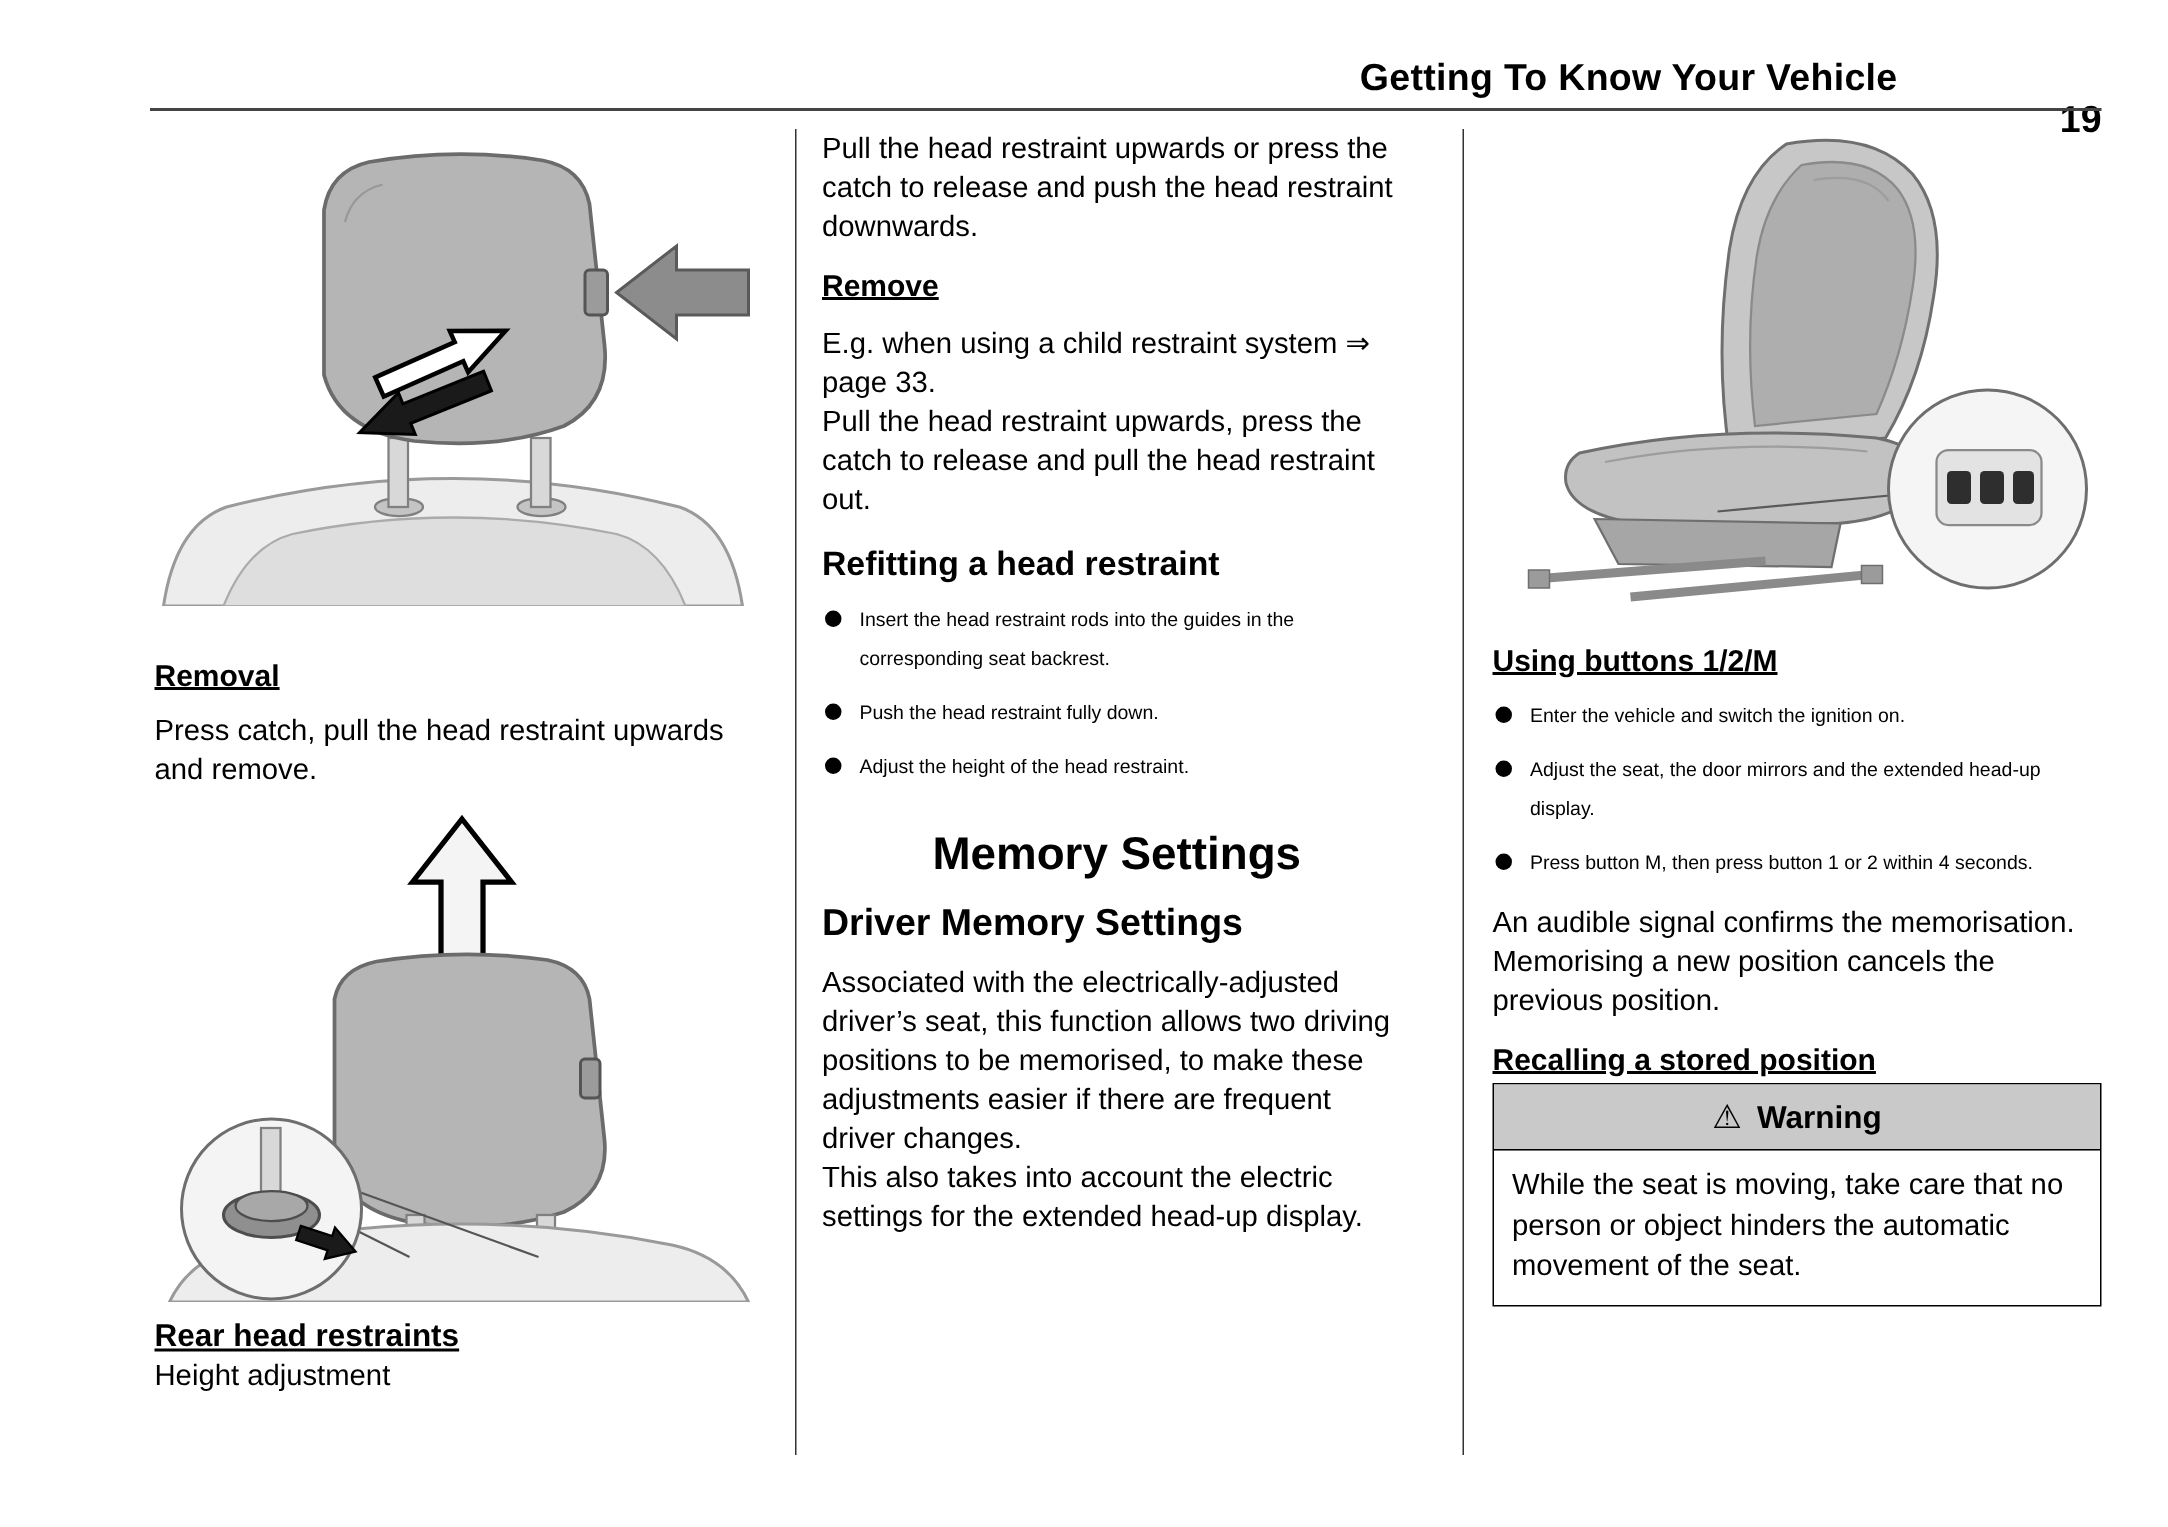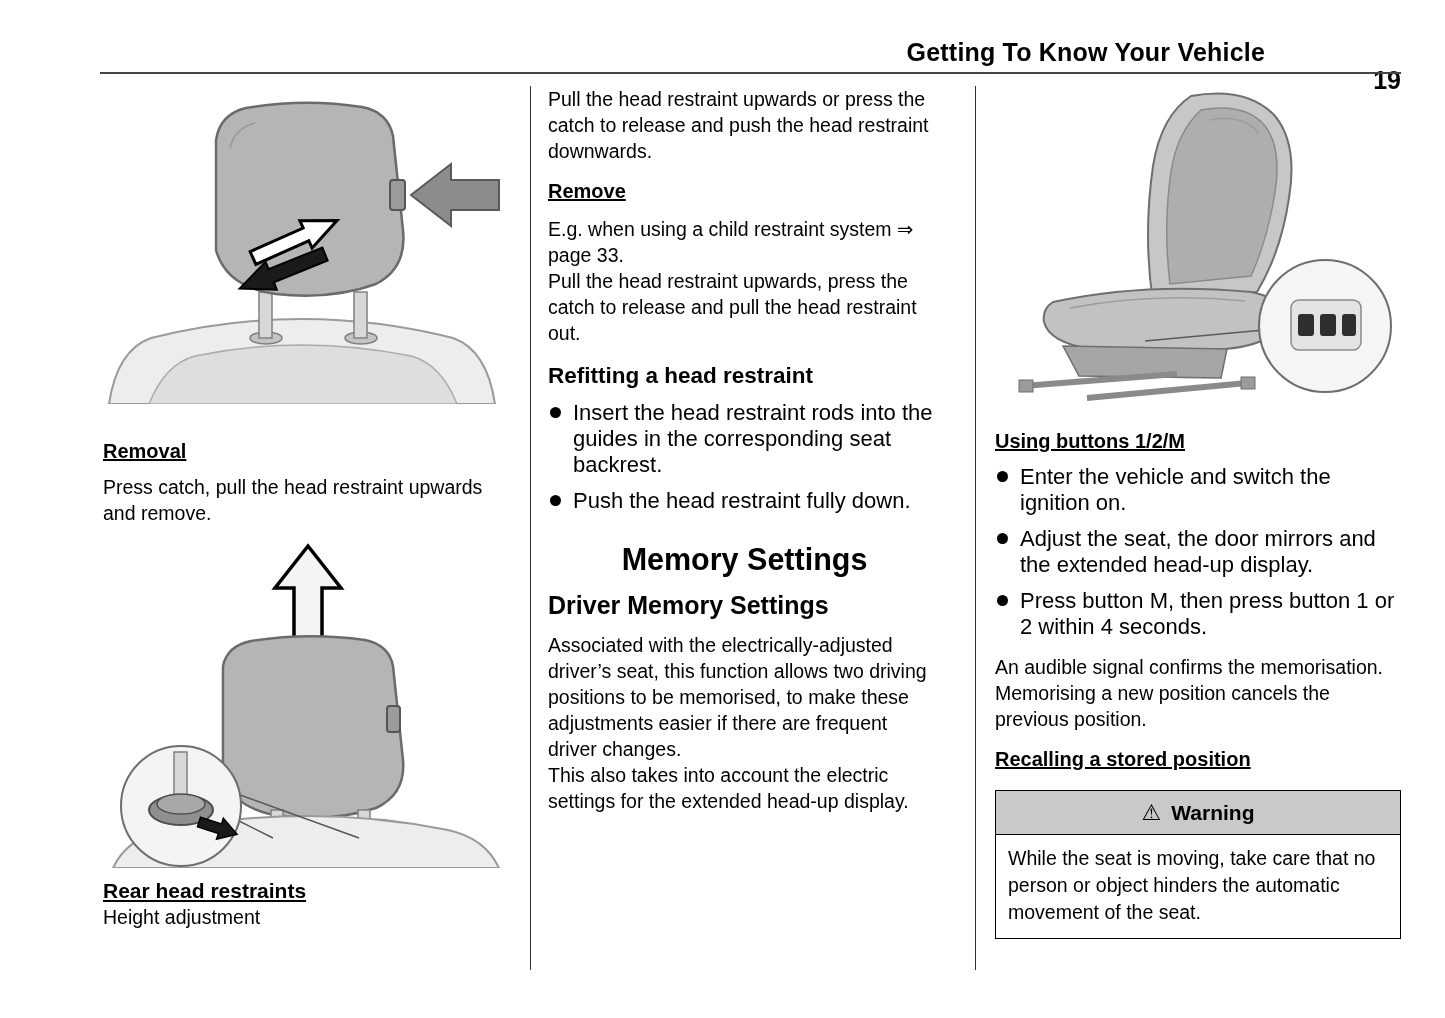--- a/index.html
+++ b/index.html
@@ -43,28 +43,28 @@
   .h-sub   { font-size:25px; font-weight:bold; line-height:30px; }.mt10{margin-top:10px}.mt12{margin-top:12px}
   .mt14{margin-top:14px}.mt16{margin-top:16px}.mt22{margin-top:22px}
   .mt28{margin-top:28px}.mt34{margin-top:34px}
 
   
   .bullet-item { display:flex; align-items:flex-start; margin-top:10px; }
   .bullet-dot {
     flex:0 0 auto; width:11px; height:11px; border-radius:50%;
     background:#000; margin:7px 12px 0 2px;
   }
-  .bullet-text { font-size:22px; line-height:26px; }
+  .bullet-text { font-size:13px; line-height:26px; }
 
   
   .figure { display:block; }
   .figure svg { display:block; }
 
   
-  .warning-box { margin-top:18px; border:1.6px solid #000; }
+  .warning-box { margin-top:2px; border:1.6px solid #000; }
   .warning-header {
     background:#c9c9c9; border-bottom:1.6px solid #000;
     text-align:center; padding:9px 0 8px 0;
     font-size:21px; font-weight:bold;
   }
   .warn-icon { font-weight:normal; font-size:22px; margin-right:10px; }
   .warning-body { padding:10px 12px 12px 12px; font-size:19.5px; line-height:27px; }
 </style>
 </head>
 <body>
@@ -156,20 +156,24 @@
     <div class="h-mid mt16">Refitting a head restraint</div>
 
     <div>
       <div class="bullet-item">
         <span class="bullet-dot"></span>
         <span class="bullet-text">Insert the head restraint rods into the guides in the corresponding seat backrest.</span>
       </div>
       <div class="bullet-item">
         <span class="bullet-dot"></span>
         <span class="bullet-text">Push the head restraint fully down.</span>
+      </div>
+      <div class="bullet-item">
+        <span class="bullet-dot"></span>
+        <span class="bullet-text">Adjust the height of the head restraint.</span>
       </div>
     </div>
 
     <div class="h-big mt28">Memory Settings</div>
     <div class="h-sub mt14">Driver Memory Settings</div>
 
     <div class="body-text mt12">Associated with the electrically-adjusted driver’s seat, this function allows two driving positions to be memorised, to make these adjustments easier if there are frequent driver changes.</div>
     <div class="body-text">This also takes into account the electric settings for the extended head-up display.</div>
   </div>
 

